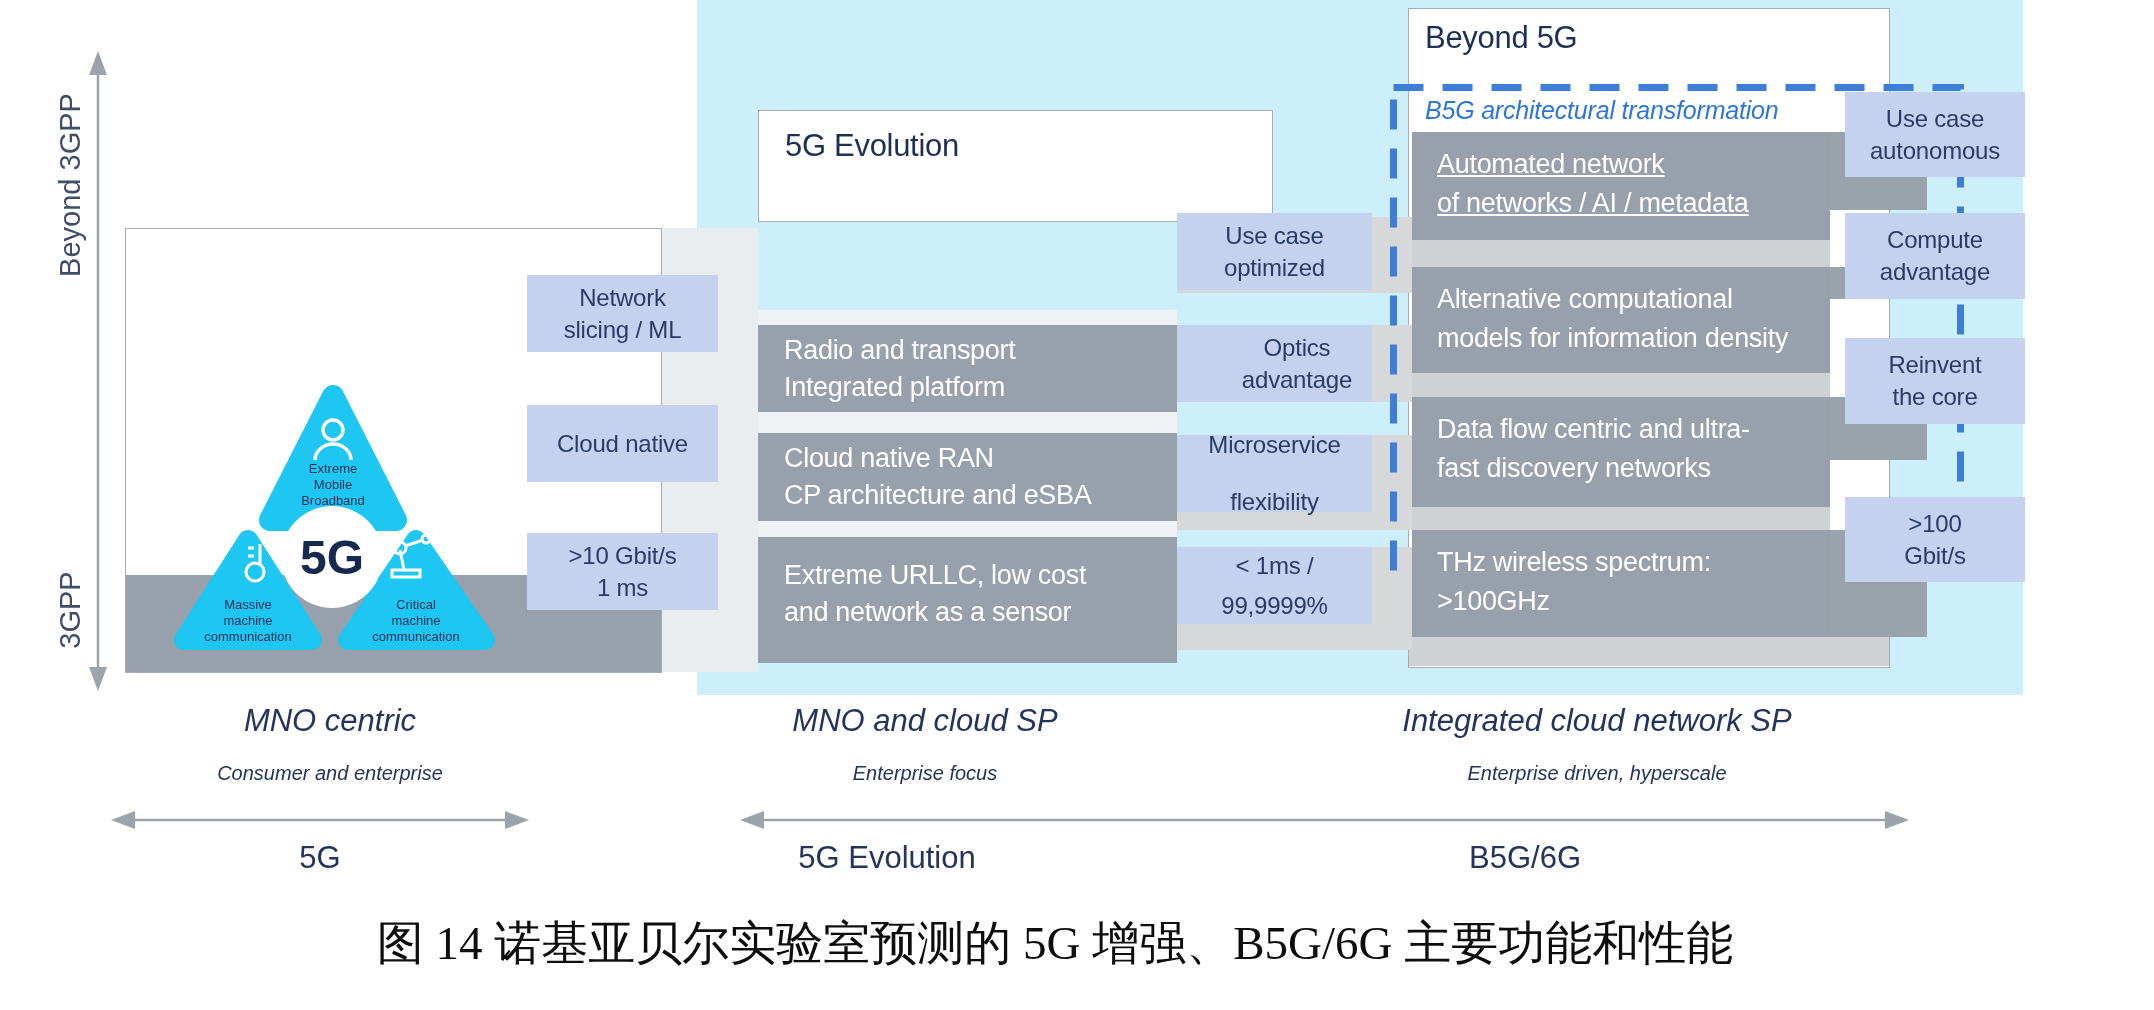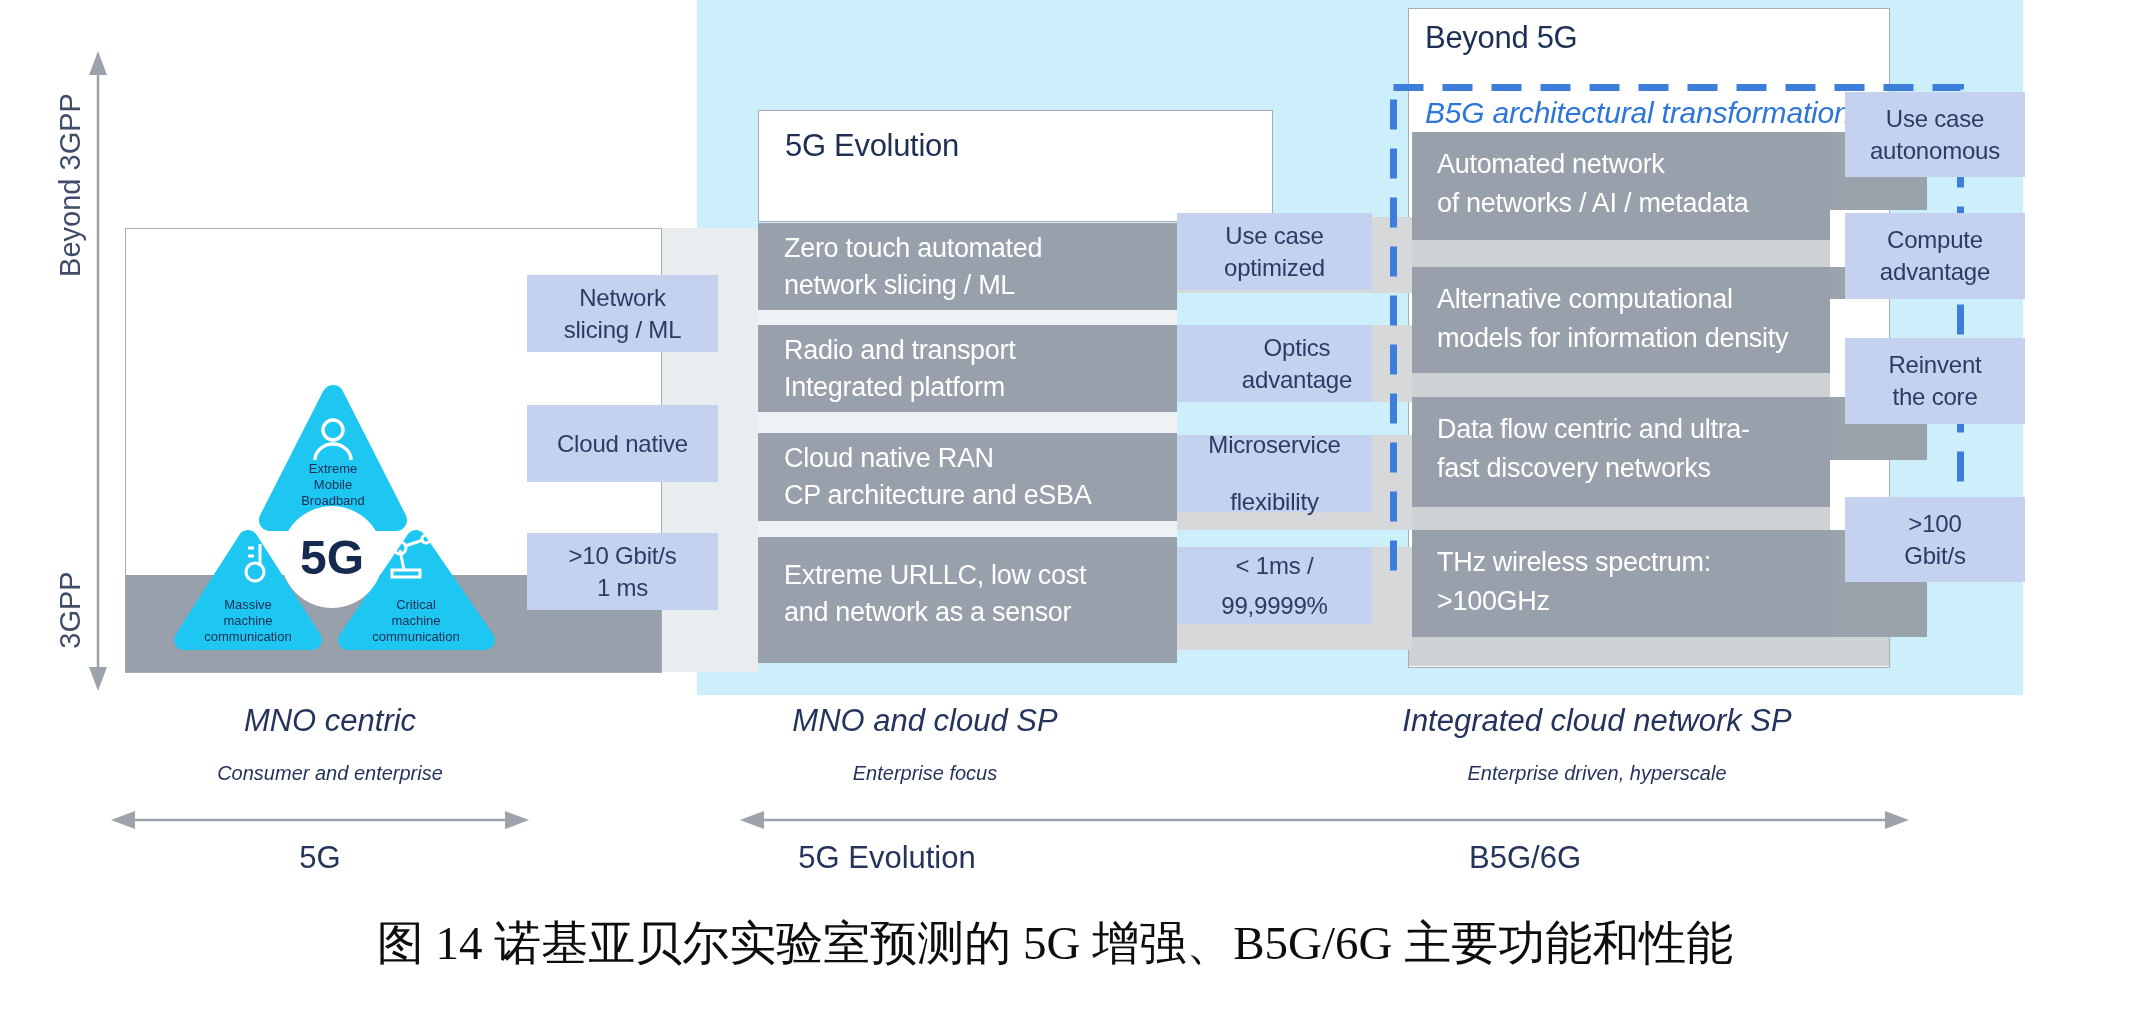--- a/index.html
+++ b/index.html
@@ -13,21 +13,21 @@
            padding:7px 0 0 26px;letter-spacing:-0.3px;box-sizing:border-box;}
   .rbox{padding-top:13px;line-height:39px;padding-left:25px;}
   .sep-mid{background:#eef2f5;}
   .sep-right{background:#ced2d5;}
   .band{background:#d6d8da;}
   .stub{background:#9aa2ac;}
   .plabel{background:#c5d2ef;color:#2b3c63;font-size:24px;line-height:32px;
           display:flex;flex-direction:column;justify-content:center;text-align:center;
           box-sizing:border-box;letter-spacing:-0.2px;}
   .sect-title{color:#1d3054;font-size:31px;letter-spacing:-0.3px;font-weight:500;}
-  .b5g-sub{color:#2e75d9;font-size:30px;font-style:italic;font-weight:500;letter-spacing:-0.2px;}
+  .b5g-sub{color:#2e75d9;font-size:25px;font-style:italic;font-weight:500;letter-spacing:-0.2px;}
   .axis-label{color:#3f4d68;font-size:29px;font-weight:500;text-align:center;}
   .rot{transform:rotate(-90deg);}
   .brole{color:#24345c;font-size:31px;font-style:italic;font-weight:500;text-align:center;}
   .bfocus{color:#24345c;font-size:20px;font-style:italic;text-align:center;}
   .bera{color:#24345c;font-size:31px;font-weight:500;text-align:center;}
   .caption{color:#0d0d0d;font-size:47px;text-align:center;
            font-family:"Liberation Serif","DejaVu Serif",serif;}
   .z1{z-index:1}.z2{z-index:2}.z3{z-index:3}.z4{z-index:4}.z5{z-index:5}
 </style>
 </head>
@@ -112,24 +112,20 @@
 
   <div class="abs sep-mid z3" style="left:758px;top:310px;width:419px;height:15px;"></div>
   <div class="abs sep-mid z3" style="left:758px;top:412px;width:419px;height:21px;"></div>
   <div class="abs sep-mid z3" style="left:758px;top:521px;width:419px;height:16px;"></div>
 
   <div class="abs band z2" style="left:1177px;top:217px;width:235px;height:76px;"></div>
   <div class="abs band z2" style="left:1177px;top:325px;width:235px;height:77px;"></div>
   <div class="abs band z2" style="left:1177px;top:435px;width:235px;height:95px;"></div>
   <div class="abs band z2" style="left:1177px;top:547px;width:235px;height:103px;"></div>
 
-  <div class="abs graybox z3" style="left:758px;top:223px;width:419px;height:87px;">
-    <div>Zero touch automated</div>
-    <div>network slicing / ML</div>
-  </div>
   <div class="abs graybox z3" style="left:758px;top:325px;width:419px;height:87px;">
     <div>Radio and transport</div>
     <div>Integrated platform</div>
   </div>
   <div class="abs graybox z3" style="left:758px;top:433px;width:419px;height:88px;">
     <div>Cloud native RAN</div>
     <div>CP architecture and eSBA</div>
   </div>
   <div class="abs graybox z3" style="left:758px;top:537px;width:419px;height:126px;padding-top:20px;">
     <div>Extreme URLLC, low cost</div>
@@ -165,21 +161,21 @@
 
   <div class="abs sep-right z3" style="left:1412px;top:240px;width:418px;height:27px;"></div>
   <div class="abs sep-right z3" style="left:1412px;top:373px;width:418px;height:24px;"></div>
   <div class="abs sep-right z3" style="left:1412px;top:507px;width:418px;height:23px;"></div>
 
   <div class="abs stub z3" style="left:1830px;top:132px;width:97px;height:78px;"></div>
   <div class="abs stub z3" style="left:1830px;top:267px;width:97px;height:32px;"></div>
   <div class="abs stub z3" style="left:1830px;top:397px;width:97px;height:63px;"></div>
   <div class="abs stub z3" style="left:1830px;top:530px;width:97px;height:107px;"></div>
 
-  <div class="abs graybox rbox z3" style="left:1412px;top:132px;width:418px;height:108px;">
+  <div class="abs graybox rbox z3" style="left:1412px;top:132px;width:418px;height:108px;text-decoration:underline;">
     <div>Automated network</div>
     <div>of networks / AI / metadata</div>
   </div>
   <div class="abs graybox rbox z3" style="left:1412px;top:267px;width:418px;height:106px;">
     <div>Alternative computational</div>
     <div>models for information density</div>
   </div>
   <div class="abs graybox rbox z3" style="left:1412px;top:397px;width:418px;height:110px;">
     <div>Data flow centric and ultra-</div>
     <div>fast discovery networks</div>

